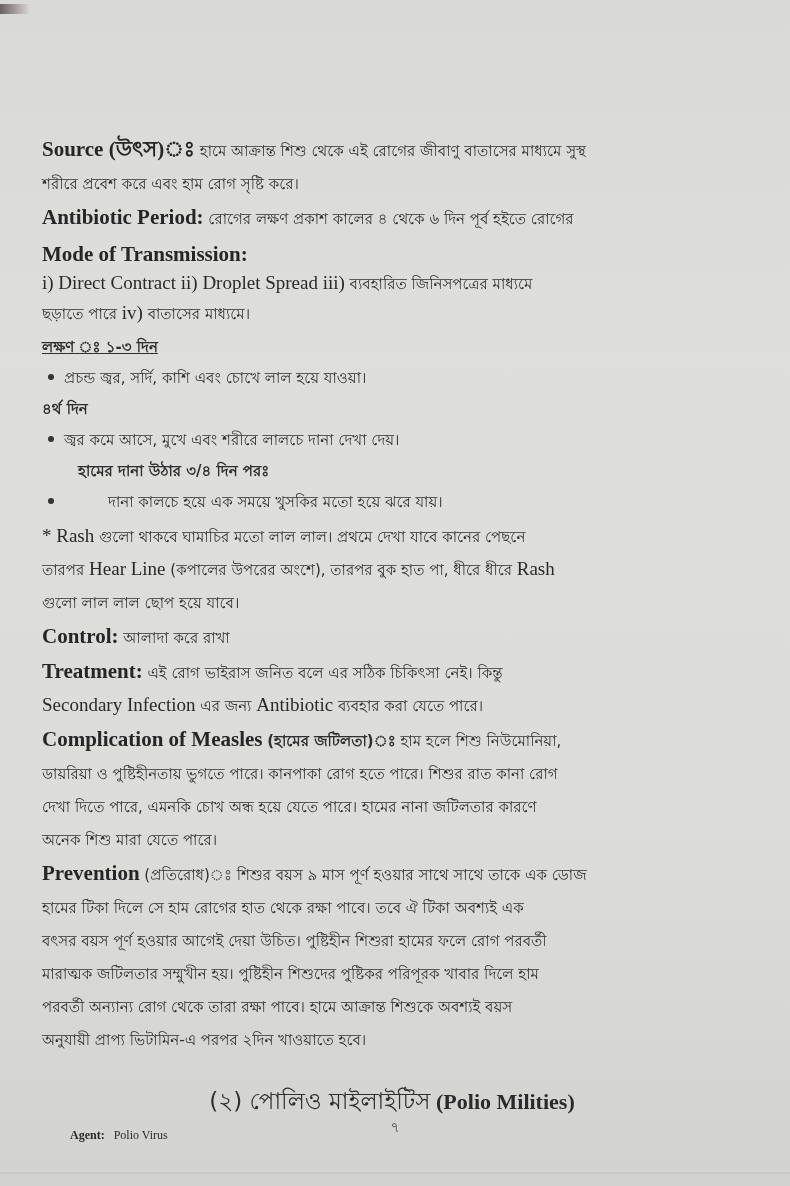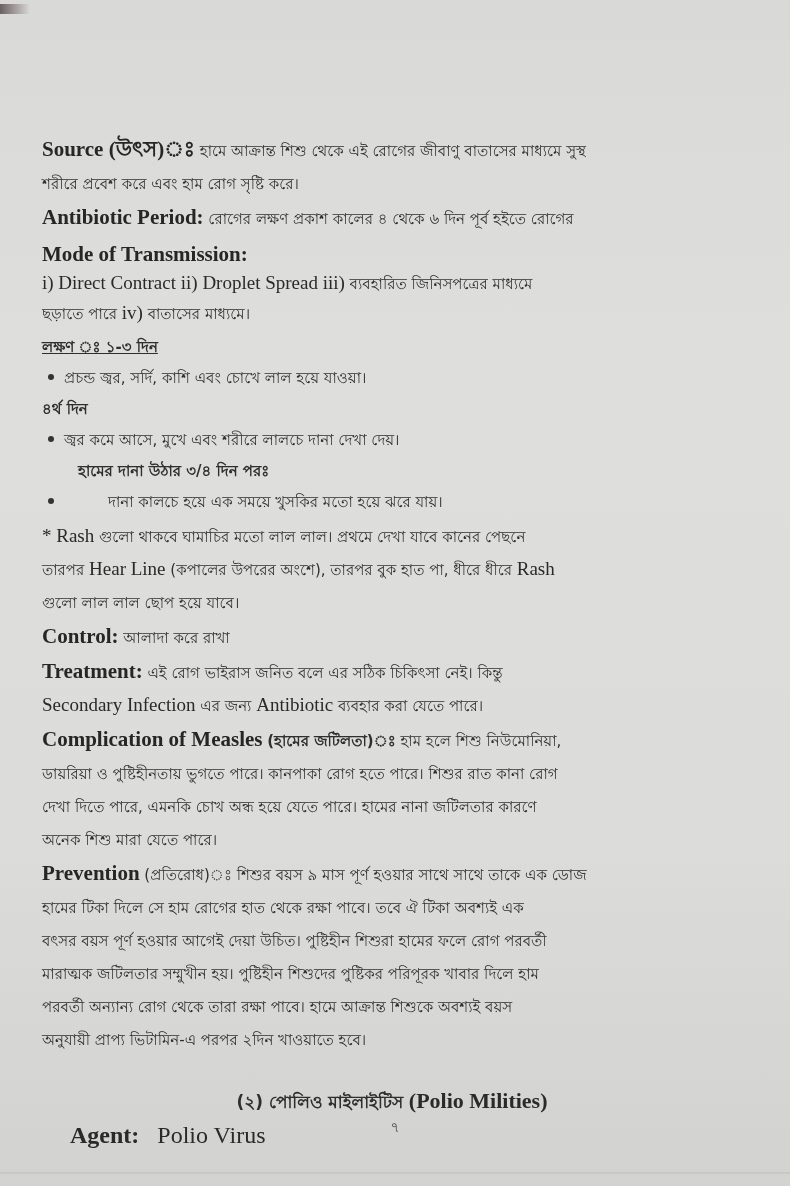--- a/index.html
+++ b/index.html
@@ -56,23 +56,23 @@
       background: #333;
     }
     .bullet.wide { padding-left: 66px; }
     .section-title {
       text-align: center;
       font-size: 22px;
       font-weight: bold;
       margin-top: 28px;
       line-height: 34px;
     }
-    .section-title .bn { font-size: 17px; font-weight: bold; }
+    .section-title .bn { font-size: 23px; font-weight: normal; }
     .agent {
-      font-size: 24px;
+      font-size: 12px;
       line-height: 32px;
       padding-left: 28px;
     }
     .agent .lab { font-weight: bold; }
     .page-number {
       position: absolute;
       left: 0; width: 790px;
       top: 1112px;
       text-align: center;
       font-family: "DejaVu Sans", sans-serif;

